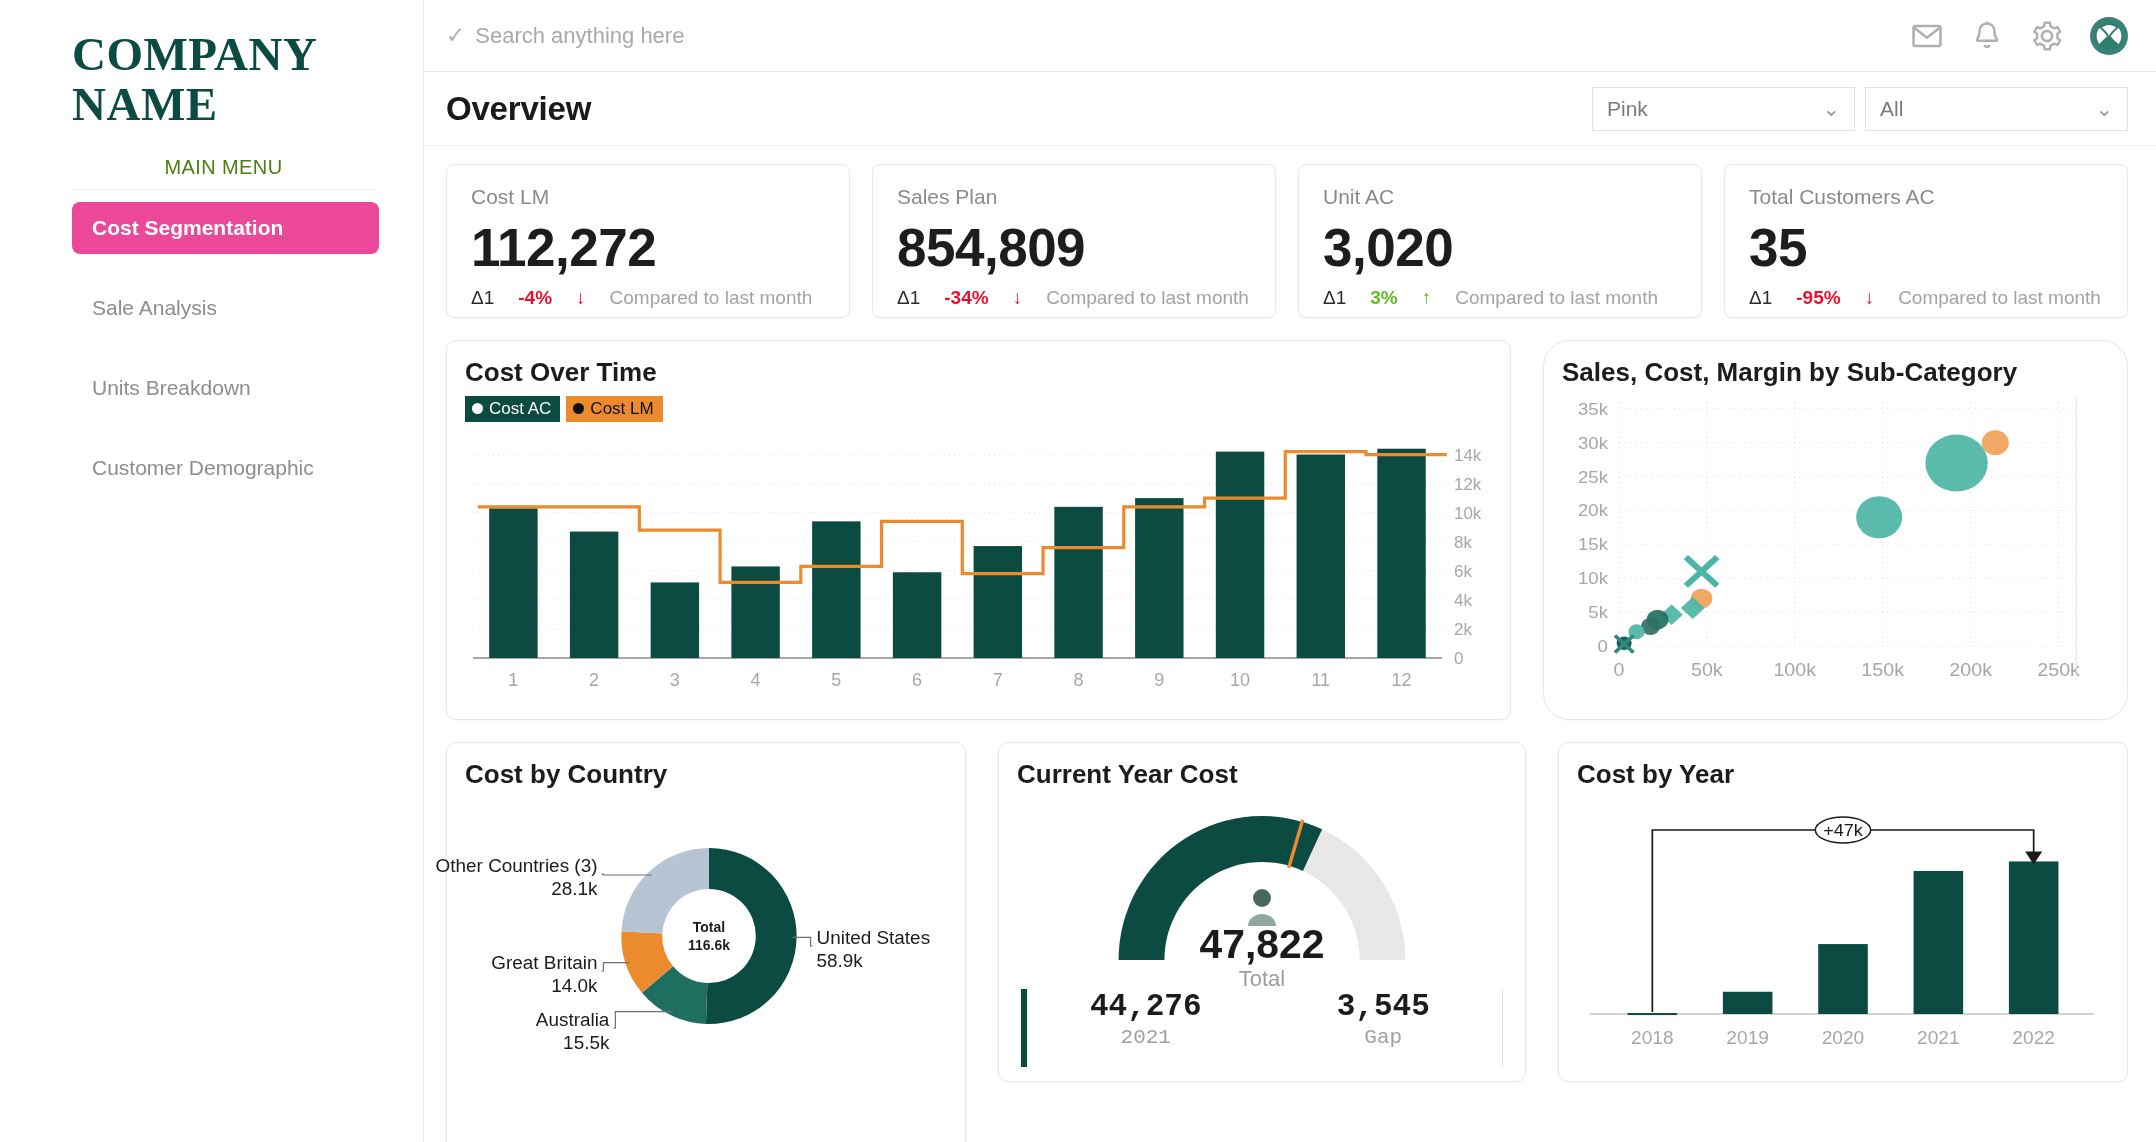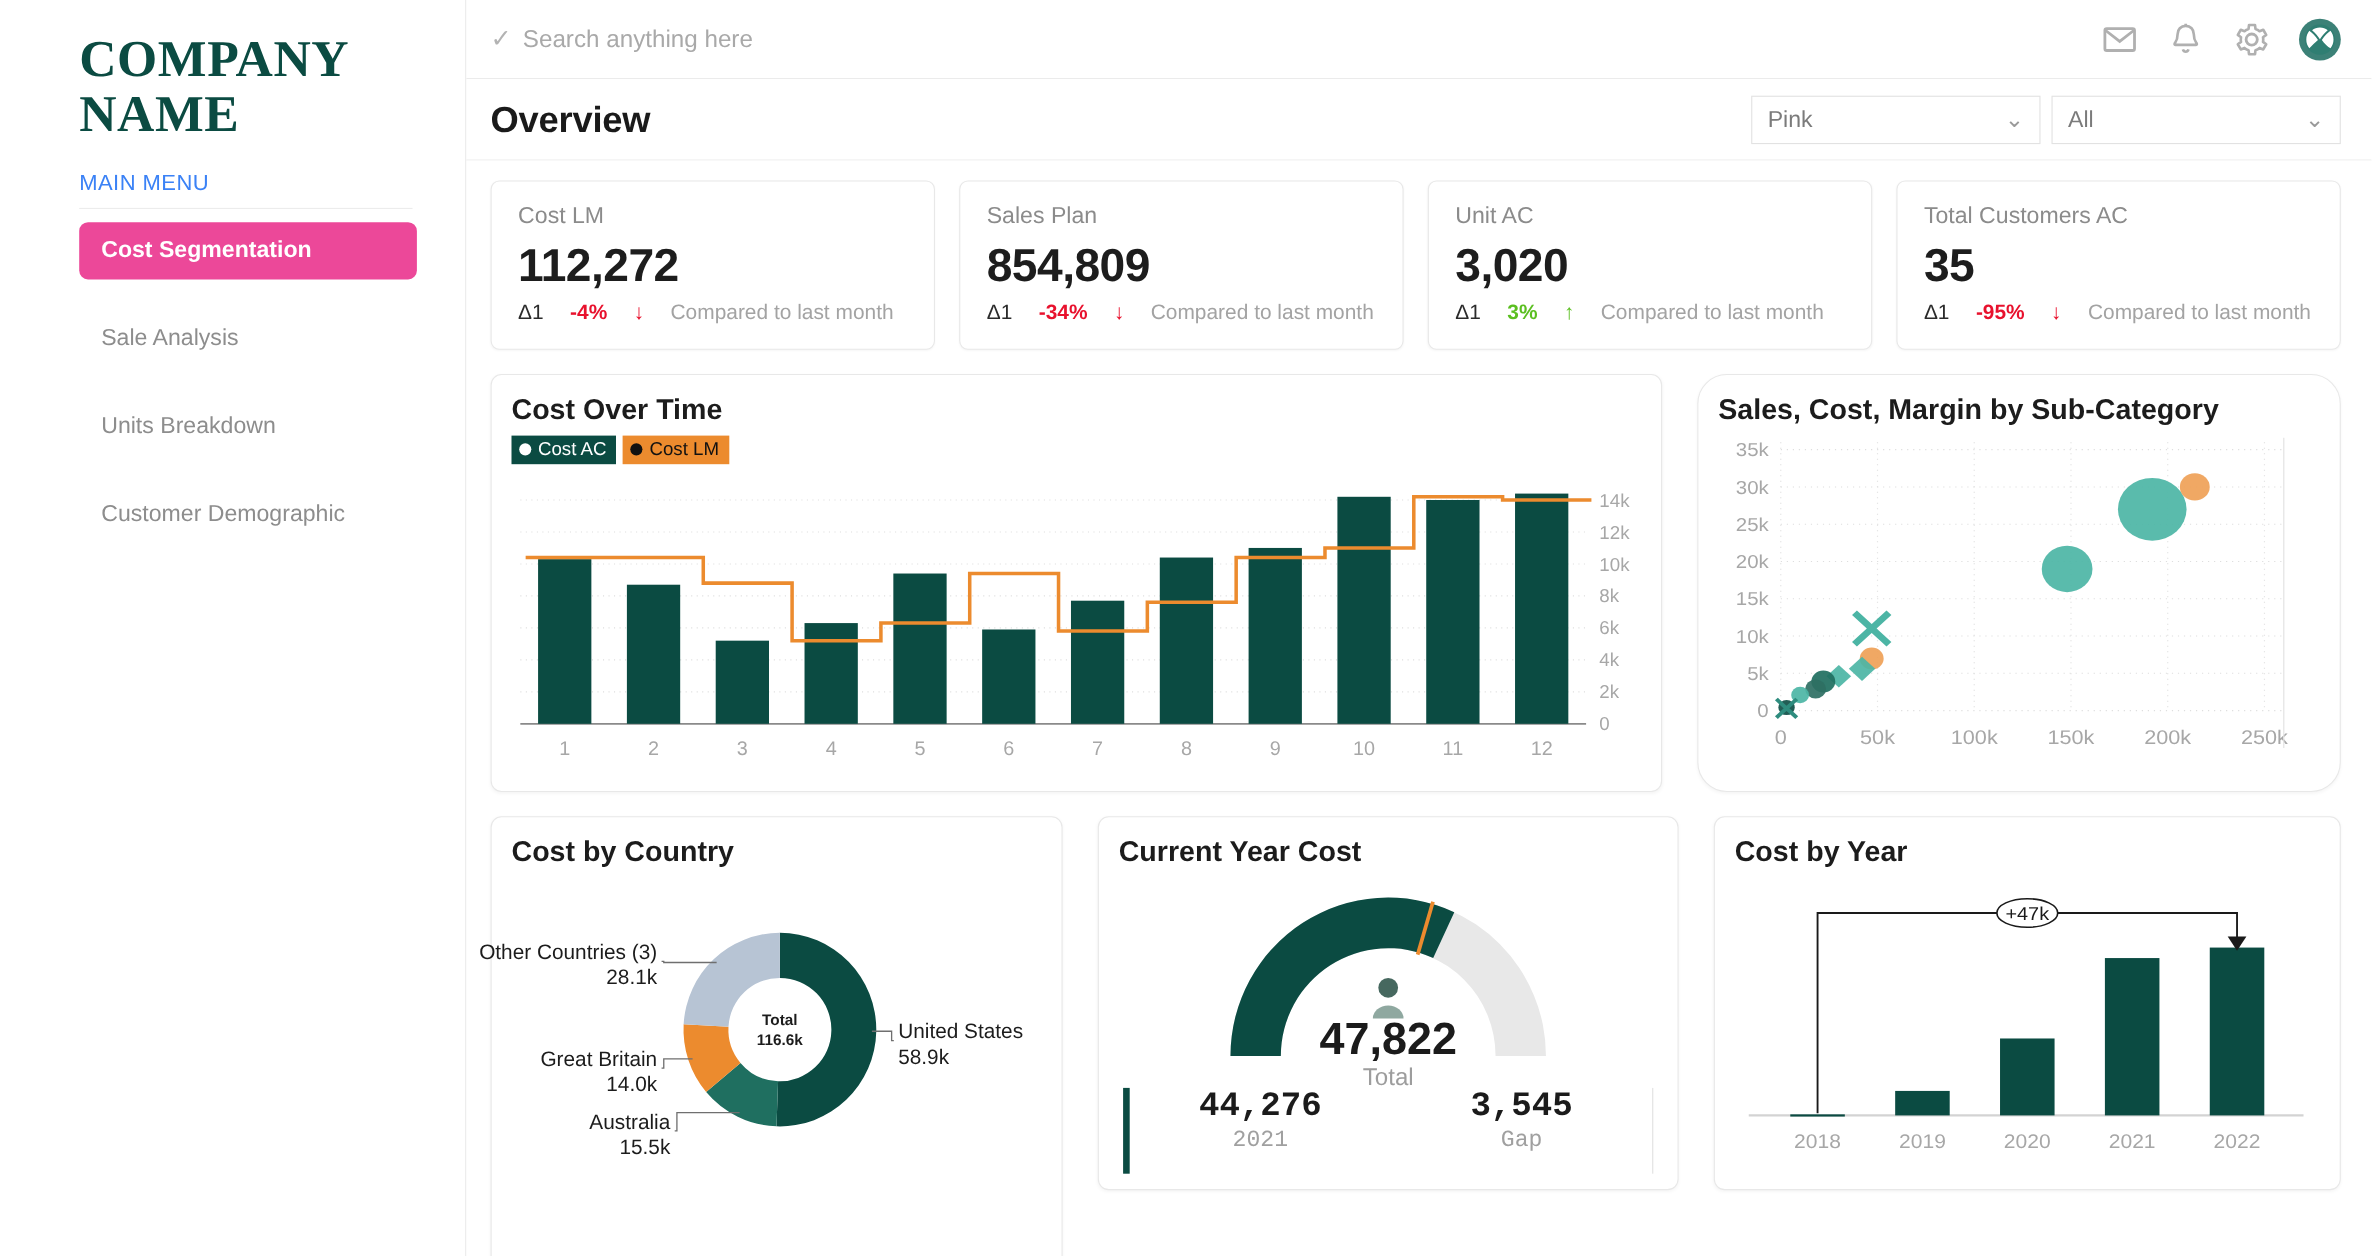--- a/index.html
+++ b/index.html
@@ -23,24 +23,25 @@
     font-family: "Liberation Serif", serif;
     font-weight: 700;
     color: #0B4B42;
     font-size: 47px;
     line-height: 1.06;
     letter-spacing: .5px;
     margin-top: 4px;
     white-space: pre-line;
   }
   .menu-label {
-    color: #3b82f6; font-size: 20px; letter-spacing: .4px;
+    color: #4d7c0f; font-size: 20px; letter-spacing: .4px;
     margin-top: 26px; padding-bottom: 10px;
     border-bottom: 1px solid #ececec;
     margin-right: 4px;
+    text-align: center;
   }
   .nav { margin-top: 12px; }
   .nav-item {
     height: 52px; display: flex; align-items: center;
     padding: 0 20px; border-radius: 8px;
     color: #8d8d8d; font-size: 21px; margin-bottom: 28px;
     cursor: pointer;
   }
   .nav-item.active {
     background: #ec4899; color: #ffffff; font-weight: 700;
@@ -92,21 +93,21 @@
 
   
   .kpis { display: flex; gap: 22px; }
   .kpi {
     flex: 1; height: 154px;
     border: 1px solid #e8e8e8; border-radius: 8px;
     background: #fff; padding: 20px 24px;
     box-shadow: 0 1px 2px rgba(0,0,0,.035);
   }
   .kpi-title { font-size: 21px; color: #8b8b8b; }
-  .kpi-value { font-size: 42px; font-weight: 700; color: #1d1d1d; margin-top: 8px; letter-spacing: -.5px; }
+  .kpi-value { font-size: 53px; font-weight: 700; color: #1d1d1d; margin-top: 8px; letter-spacing: -.5px; }
   .kpi-delta { margin-top: 9px; font-size: 19px; color: #a3a3a3; display: flex; align-items: baseline; gap: 24px; white-space: nowrap; }
   .kpi-delta .d1 { color: #2b2b2b; }
   .kpi-delta .pct { font-weight: 700; }
   .pct.neg { color: #e8112d; }
   .pct.pos { color: #5BBF21; }
   .arrow.neg { color: #e8112d; font-weight: 700; }
   .arrow.pos { color: #5BBF21; font-weight: 700; }
 
   
   .row { display: flex; gap: 32px; margin-top: 22px; }

